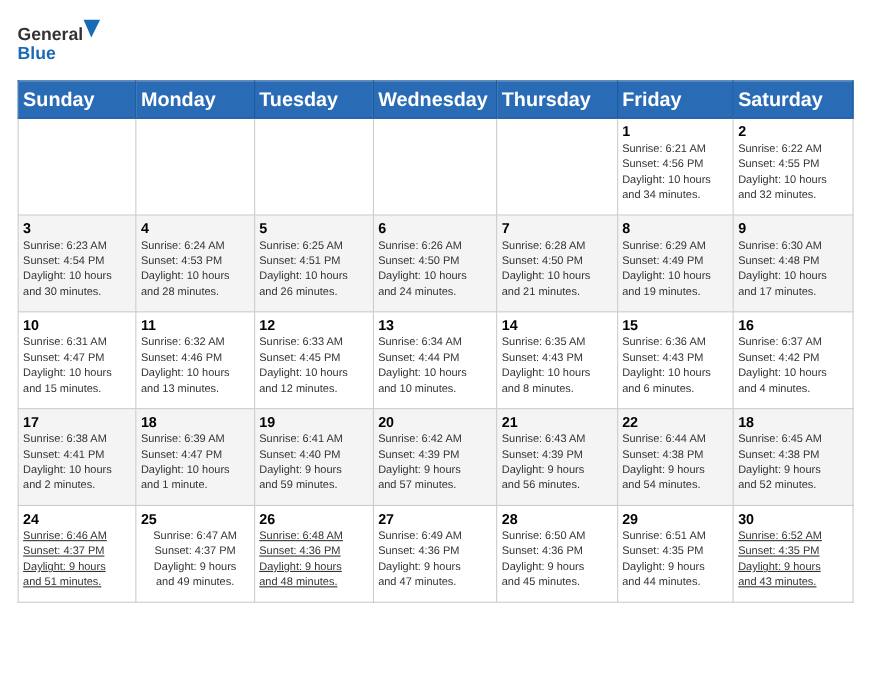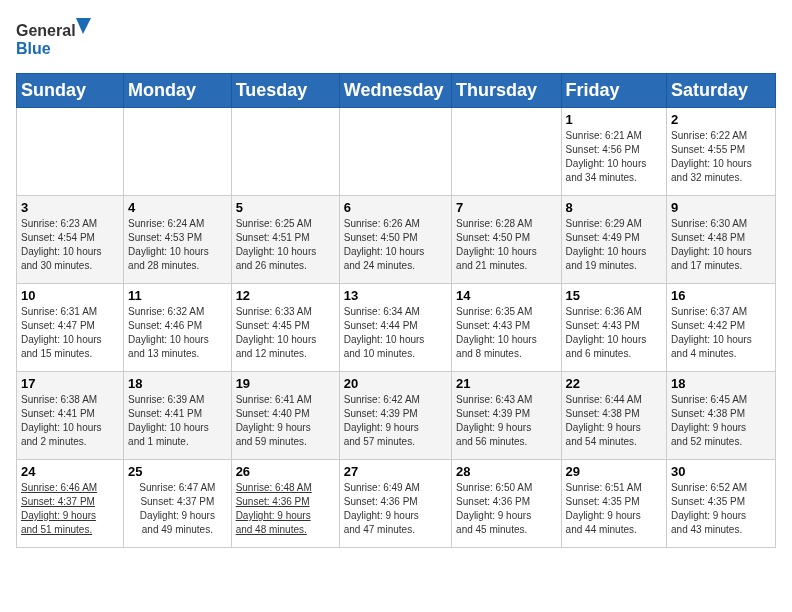--- a/index.html
+++ b/index.html
@@ -233,21 +233,21 @@
         <td>
           <div class="day-number">17</div>
           <div class="day-info" style="white-space: pre-line;">Sunrise: 6:38 AM
 Sunset: 4:41 PM
 Daylight: 10 hours
 and 2 minutes.</div>
         </td>
         <td>
           <div class="day-number">18</div>
           <div class="day-info" style="white-space: pre-line;">Sunrise: 6:39 AM
-Sunset: 4:41 PM
+Sunset: 4:47 PM
 Daylight: 10 hours
 and 1 minute.</div>
         </td>
         <td>
           <div class="day-number">19</div>
           <div class="day-info" style="white-space: pre-line;">Sunrise: 6:41 AM
 Sunset: 4:40 PM
 Daylight: 9 hours
 and 59 minutes.</div>
         </td>
@@ -318,20 +318,20 @@
         </td>
         <td>
           <div class="day-number">29</div>
           <div class="day-info" style="white-space: pre-line;">Sunrise: 6:51 AM
 Sunset: 4:35 PM
 Daylight: 9 hours
 and 44 minutes.</div>
         </td>
         <td>
           <div class="day-number">30</div>
-          <div class="day-info" style="white-space: pre-line;">Sunrise: 6:52 AM
+          <div class="day-info" style="white-space: pre-line; text-decoration: underline;">Sunrise: 6:52 AM
 Sunset: 4:35 PM
 Daylight: 9 hours
 and 43 minutes.</div>
         </td>
       </tr>
     </tbody>
 </table>
 
 </body></html>

